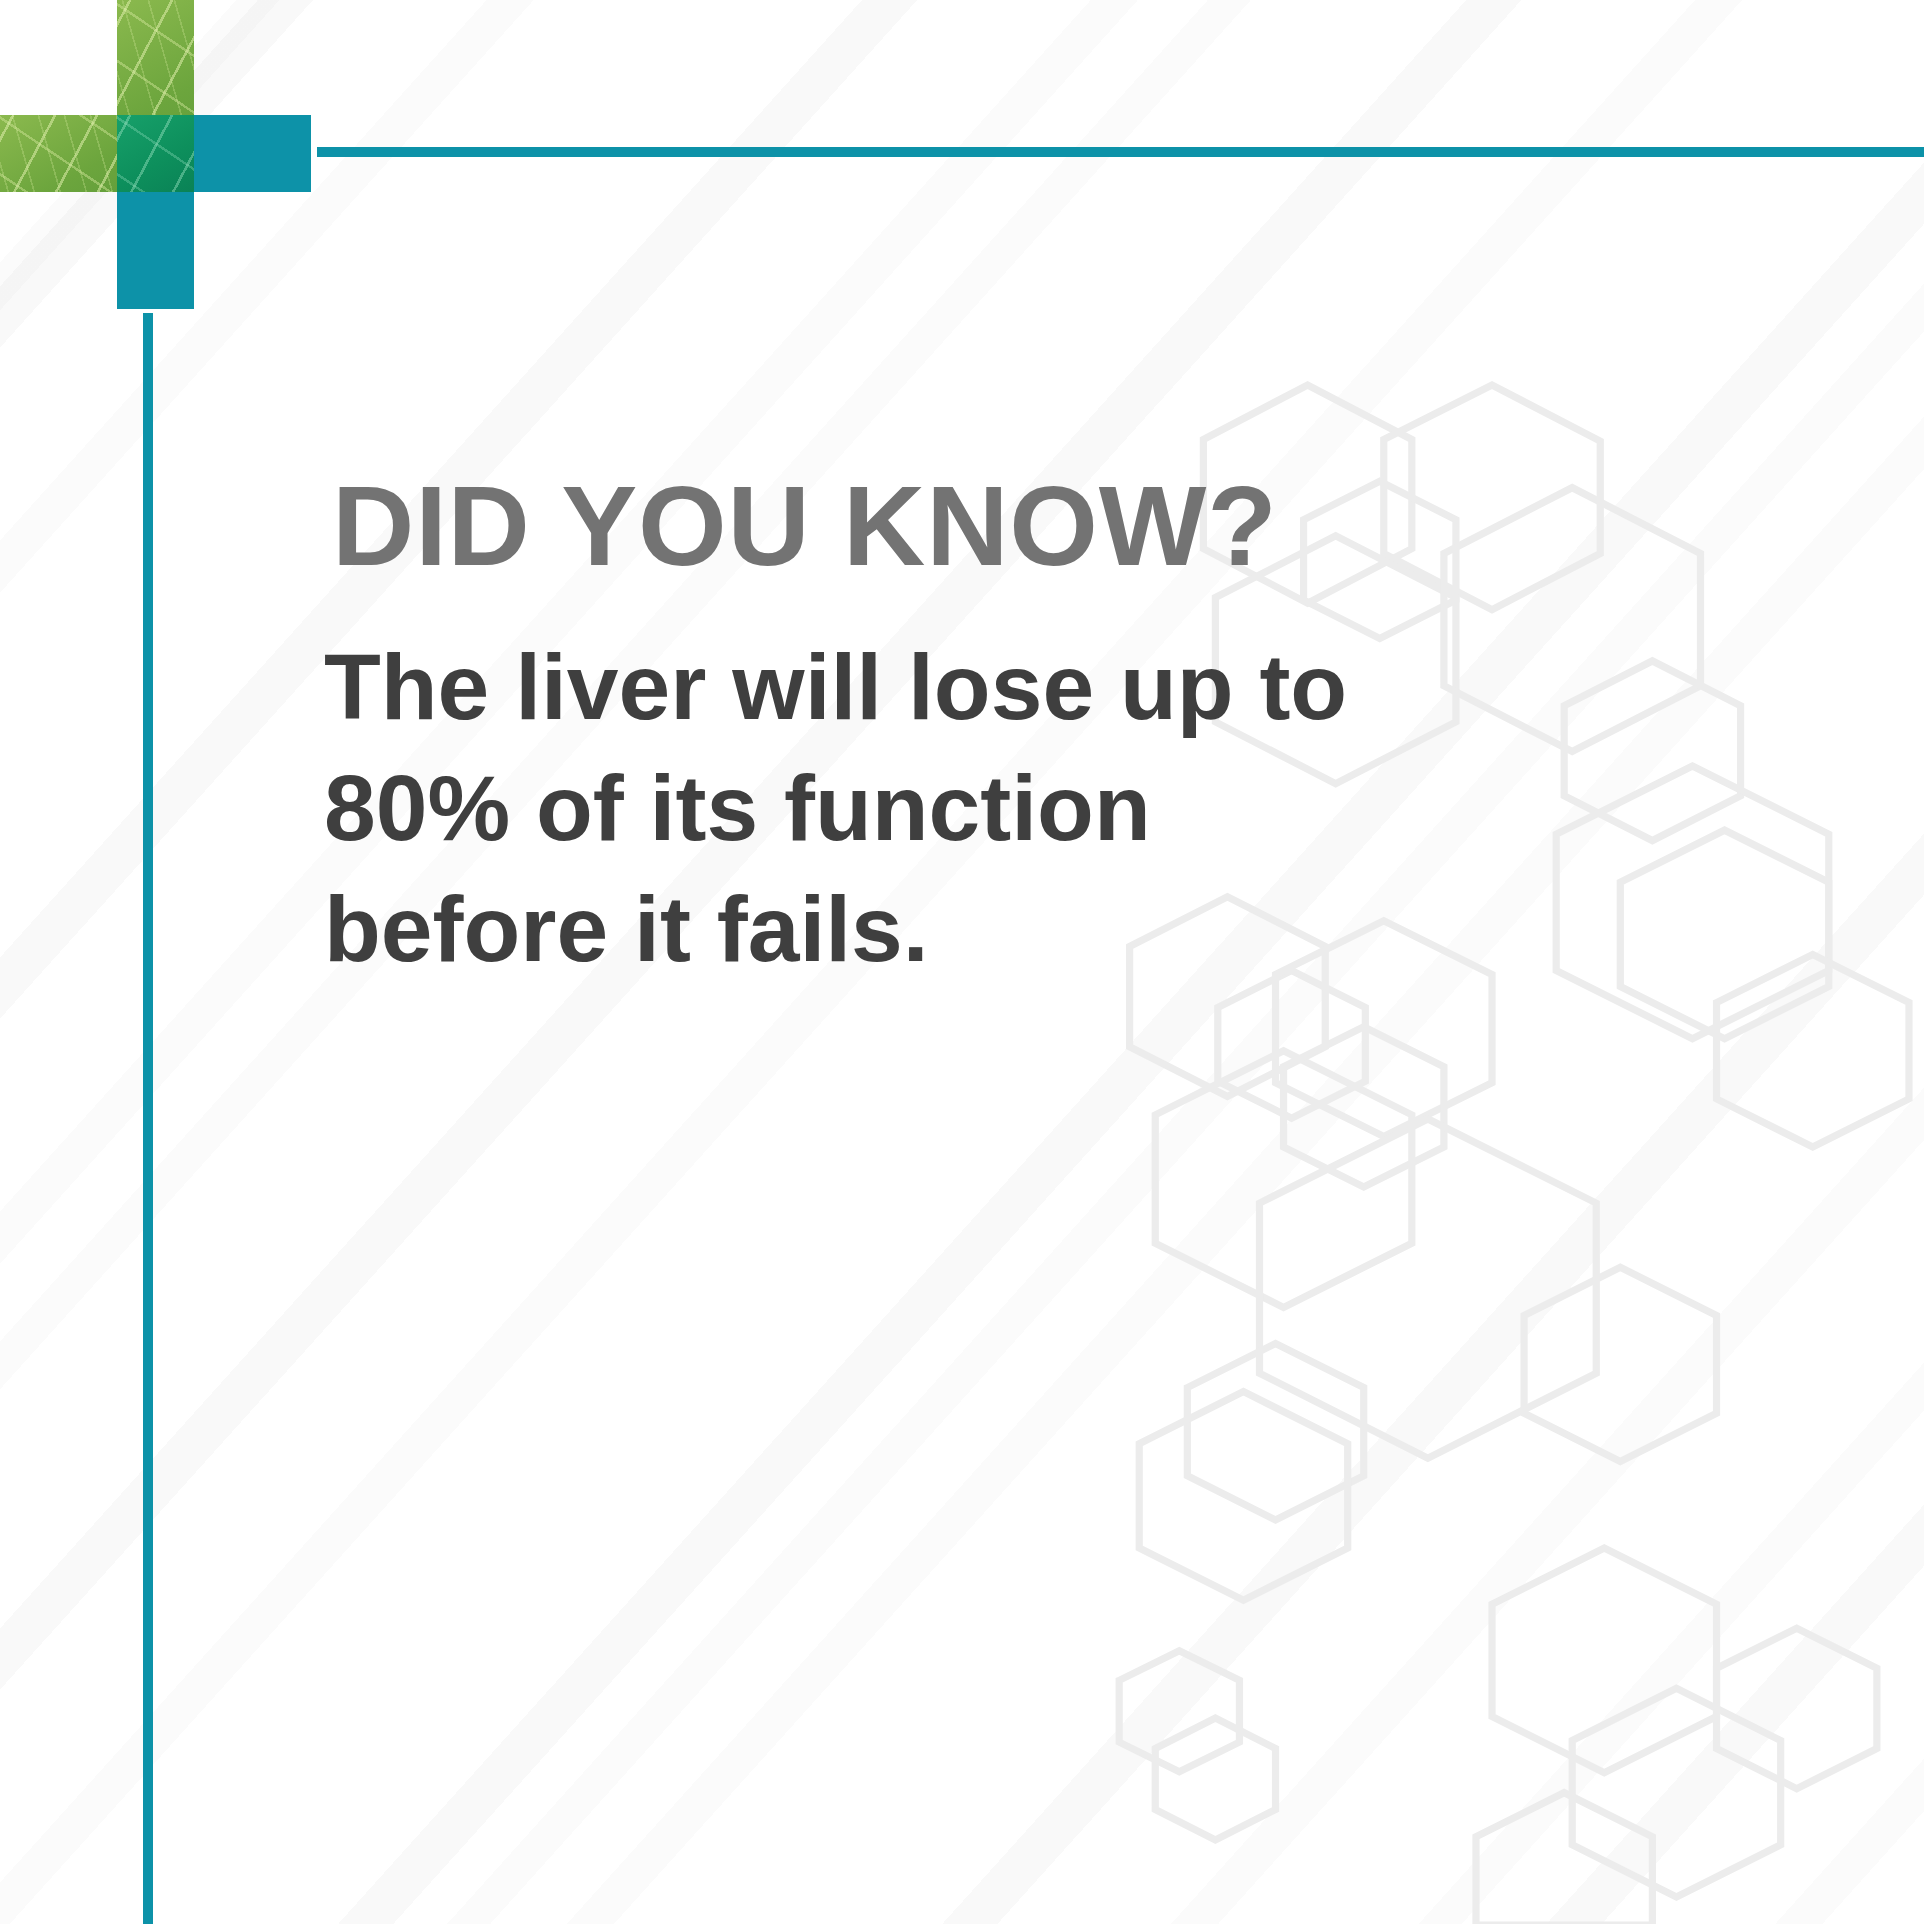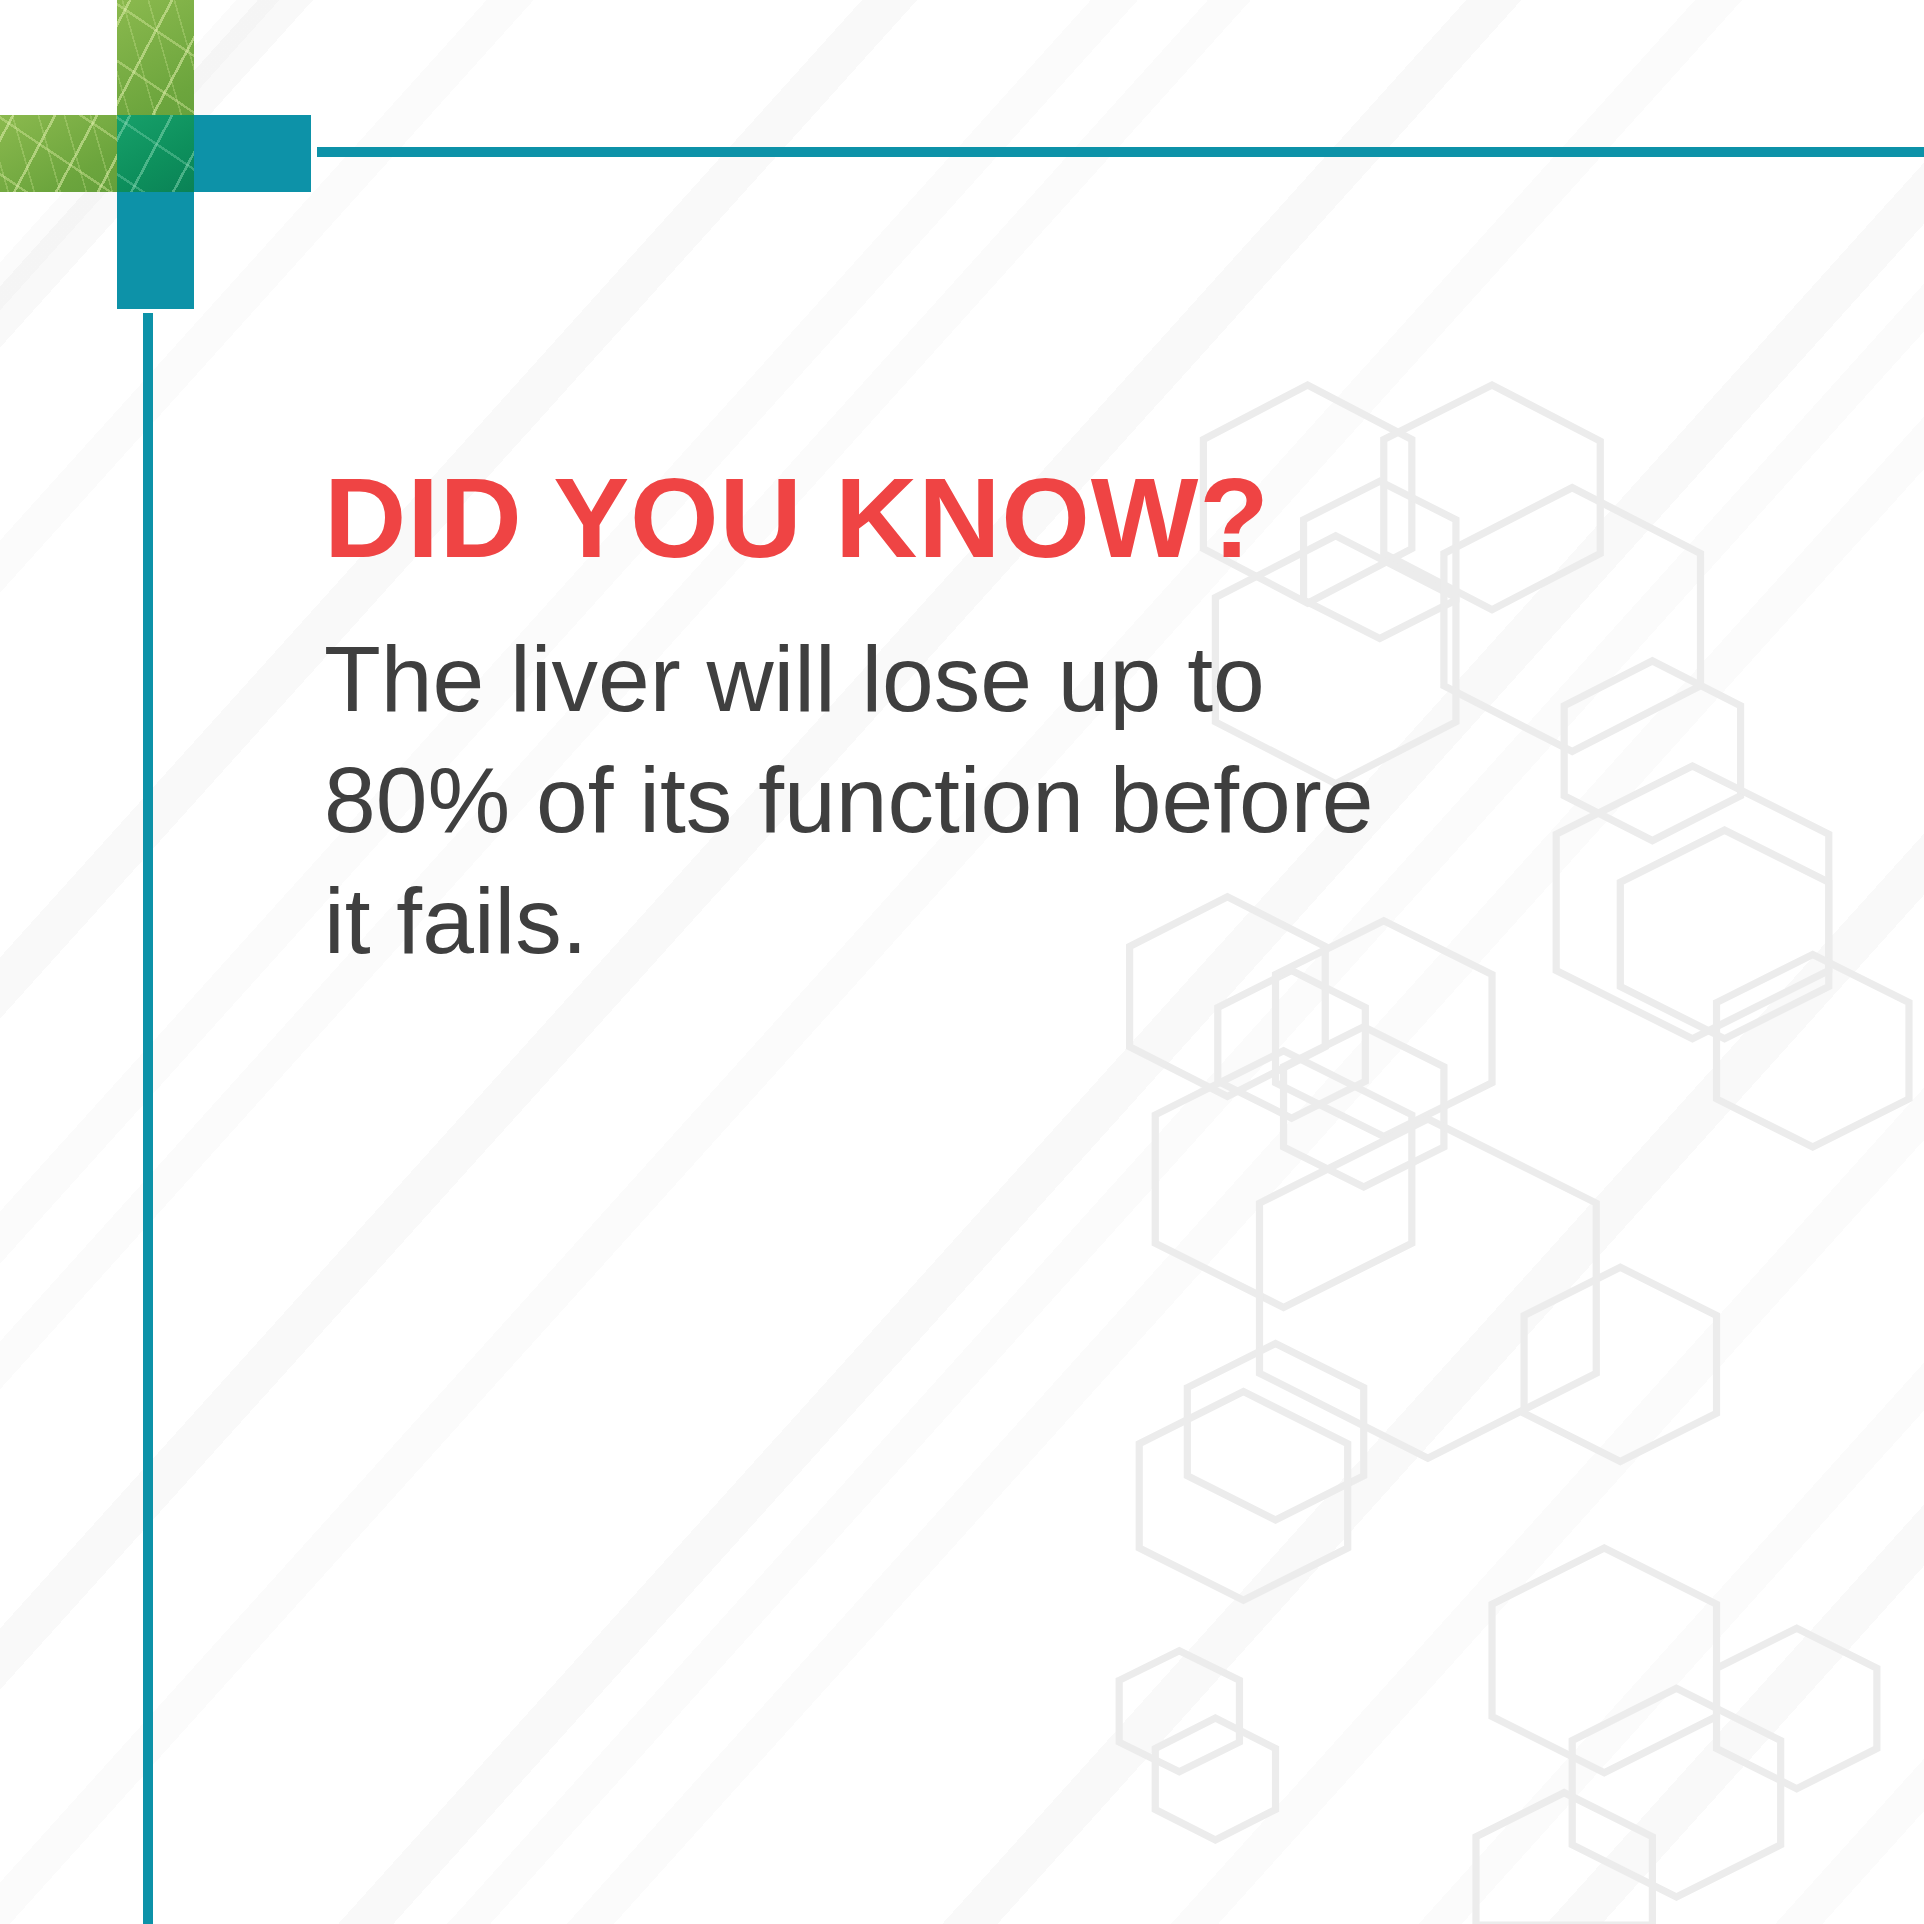--- a/index.html
+++ b/index.html
@@ -126,32 +126,32 @@
   }
 
   
   .content {
     position: absolute;
     left: 324px;
     top: 461px;
     width: 1203px;
   }
   .headline {
-    margin: 0;
+    margin: 8px;
     font-size: 114px;
     font-weight: 700;
     letter-spacing: 0.8px;
     line-height: 1.0;
-    color: #ef4444;
+    color: #737373;
     white-space: nowrap;
   }
   .body-copy {
     margin: 44px 0 0 0;
     font-size: 93px;
-    font-weight: 400;
+    font-weight: 700;
     line-height: 1.30;
     color: #3f3f3f;
     max-width: 1075px;
   }
 </style>
 </head>
 <body>
 
 <div id="canvas">
 

